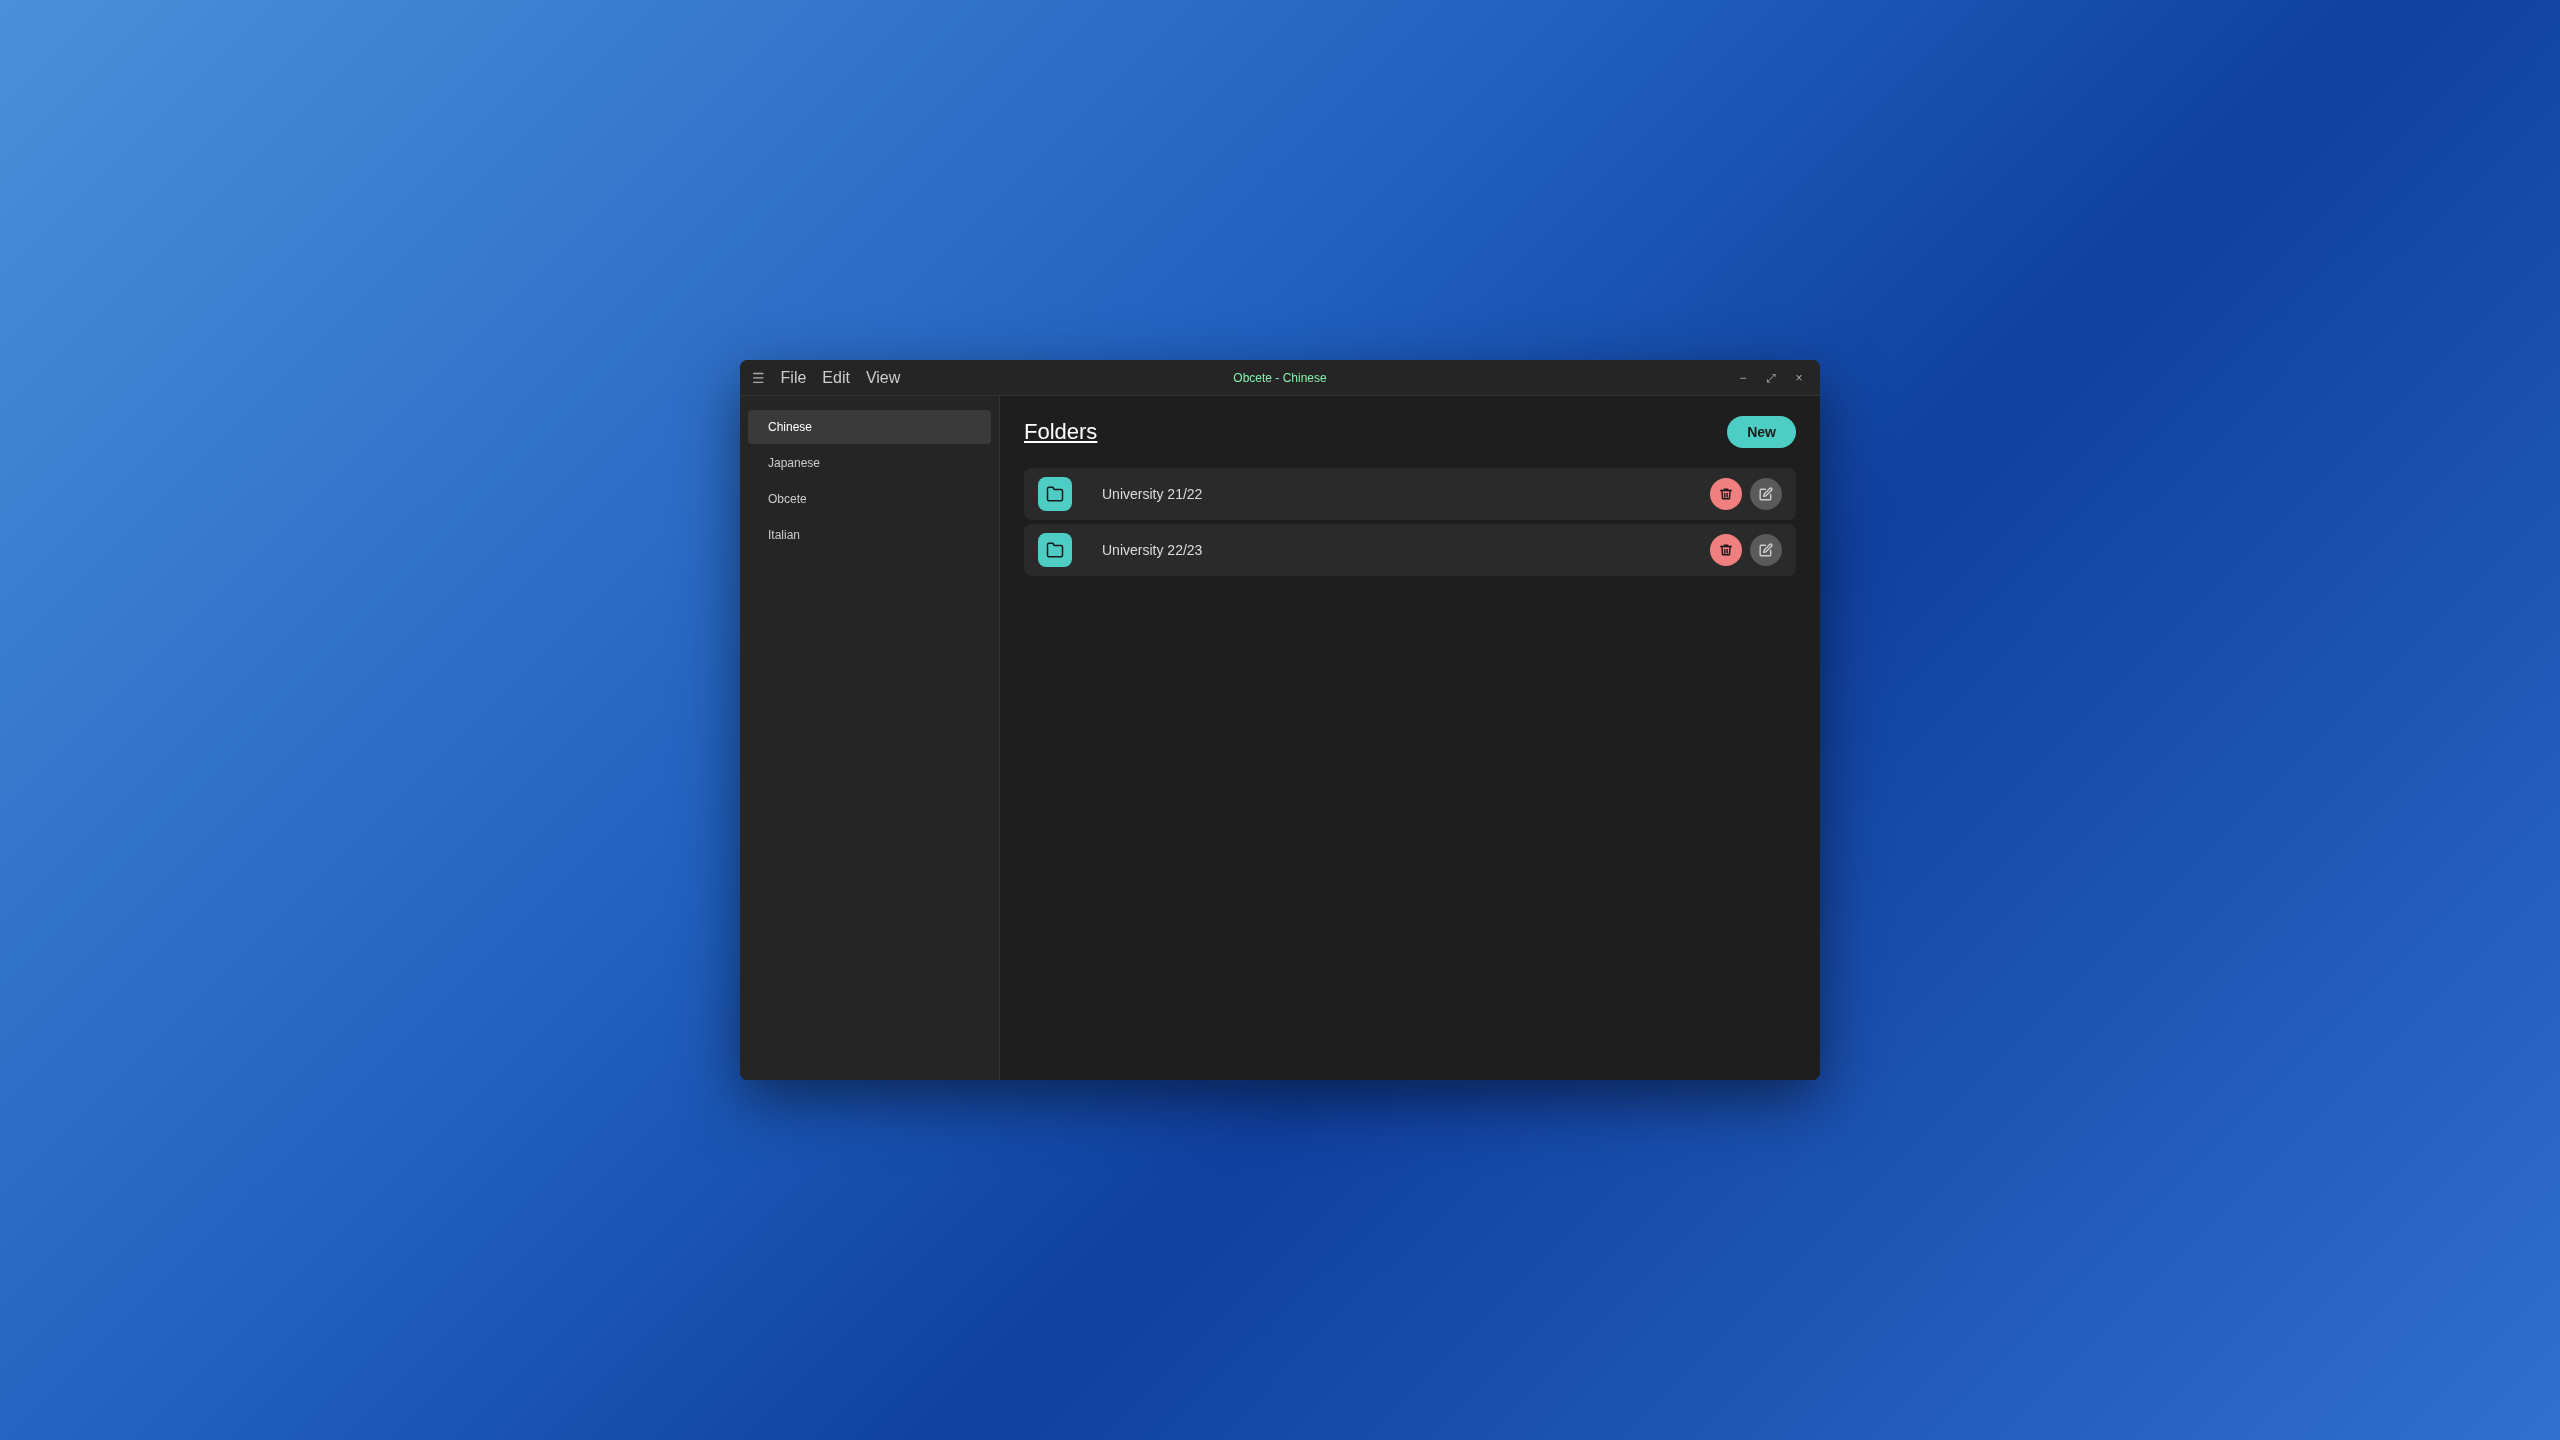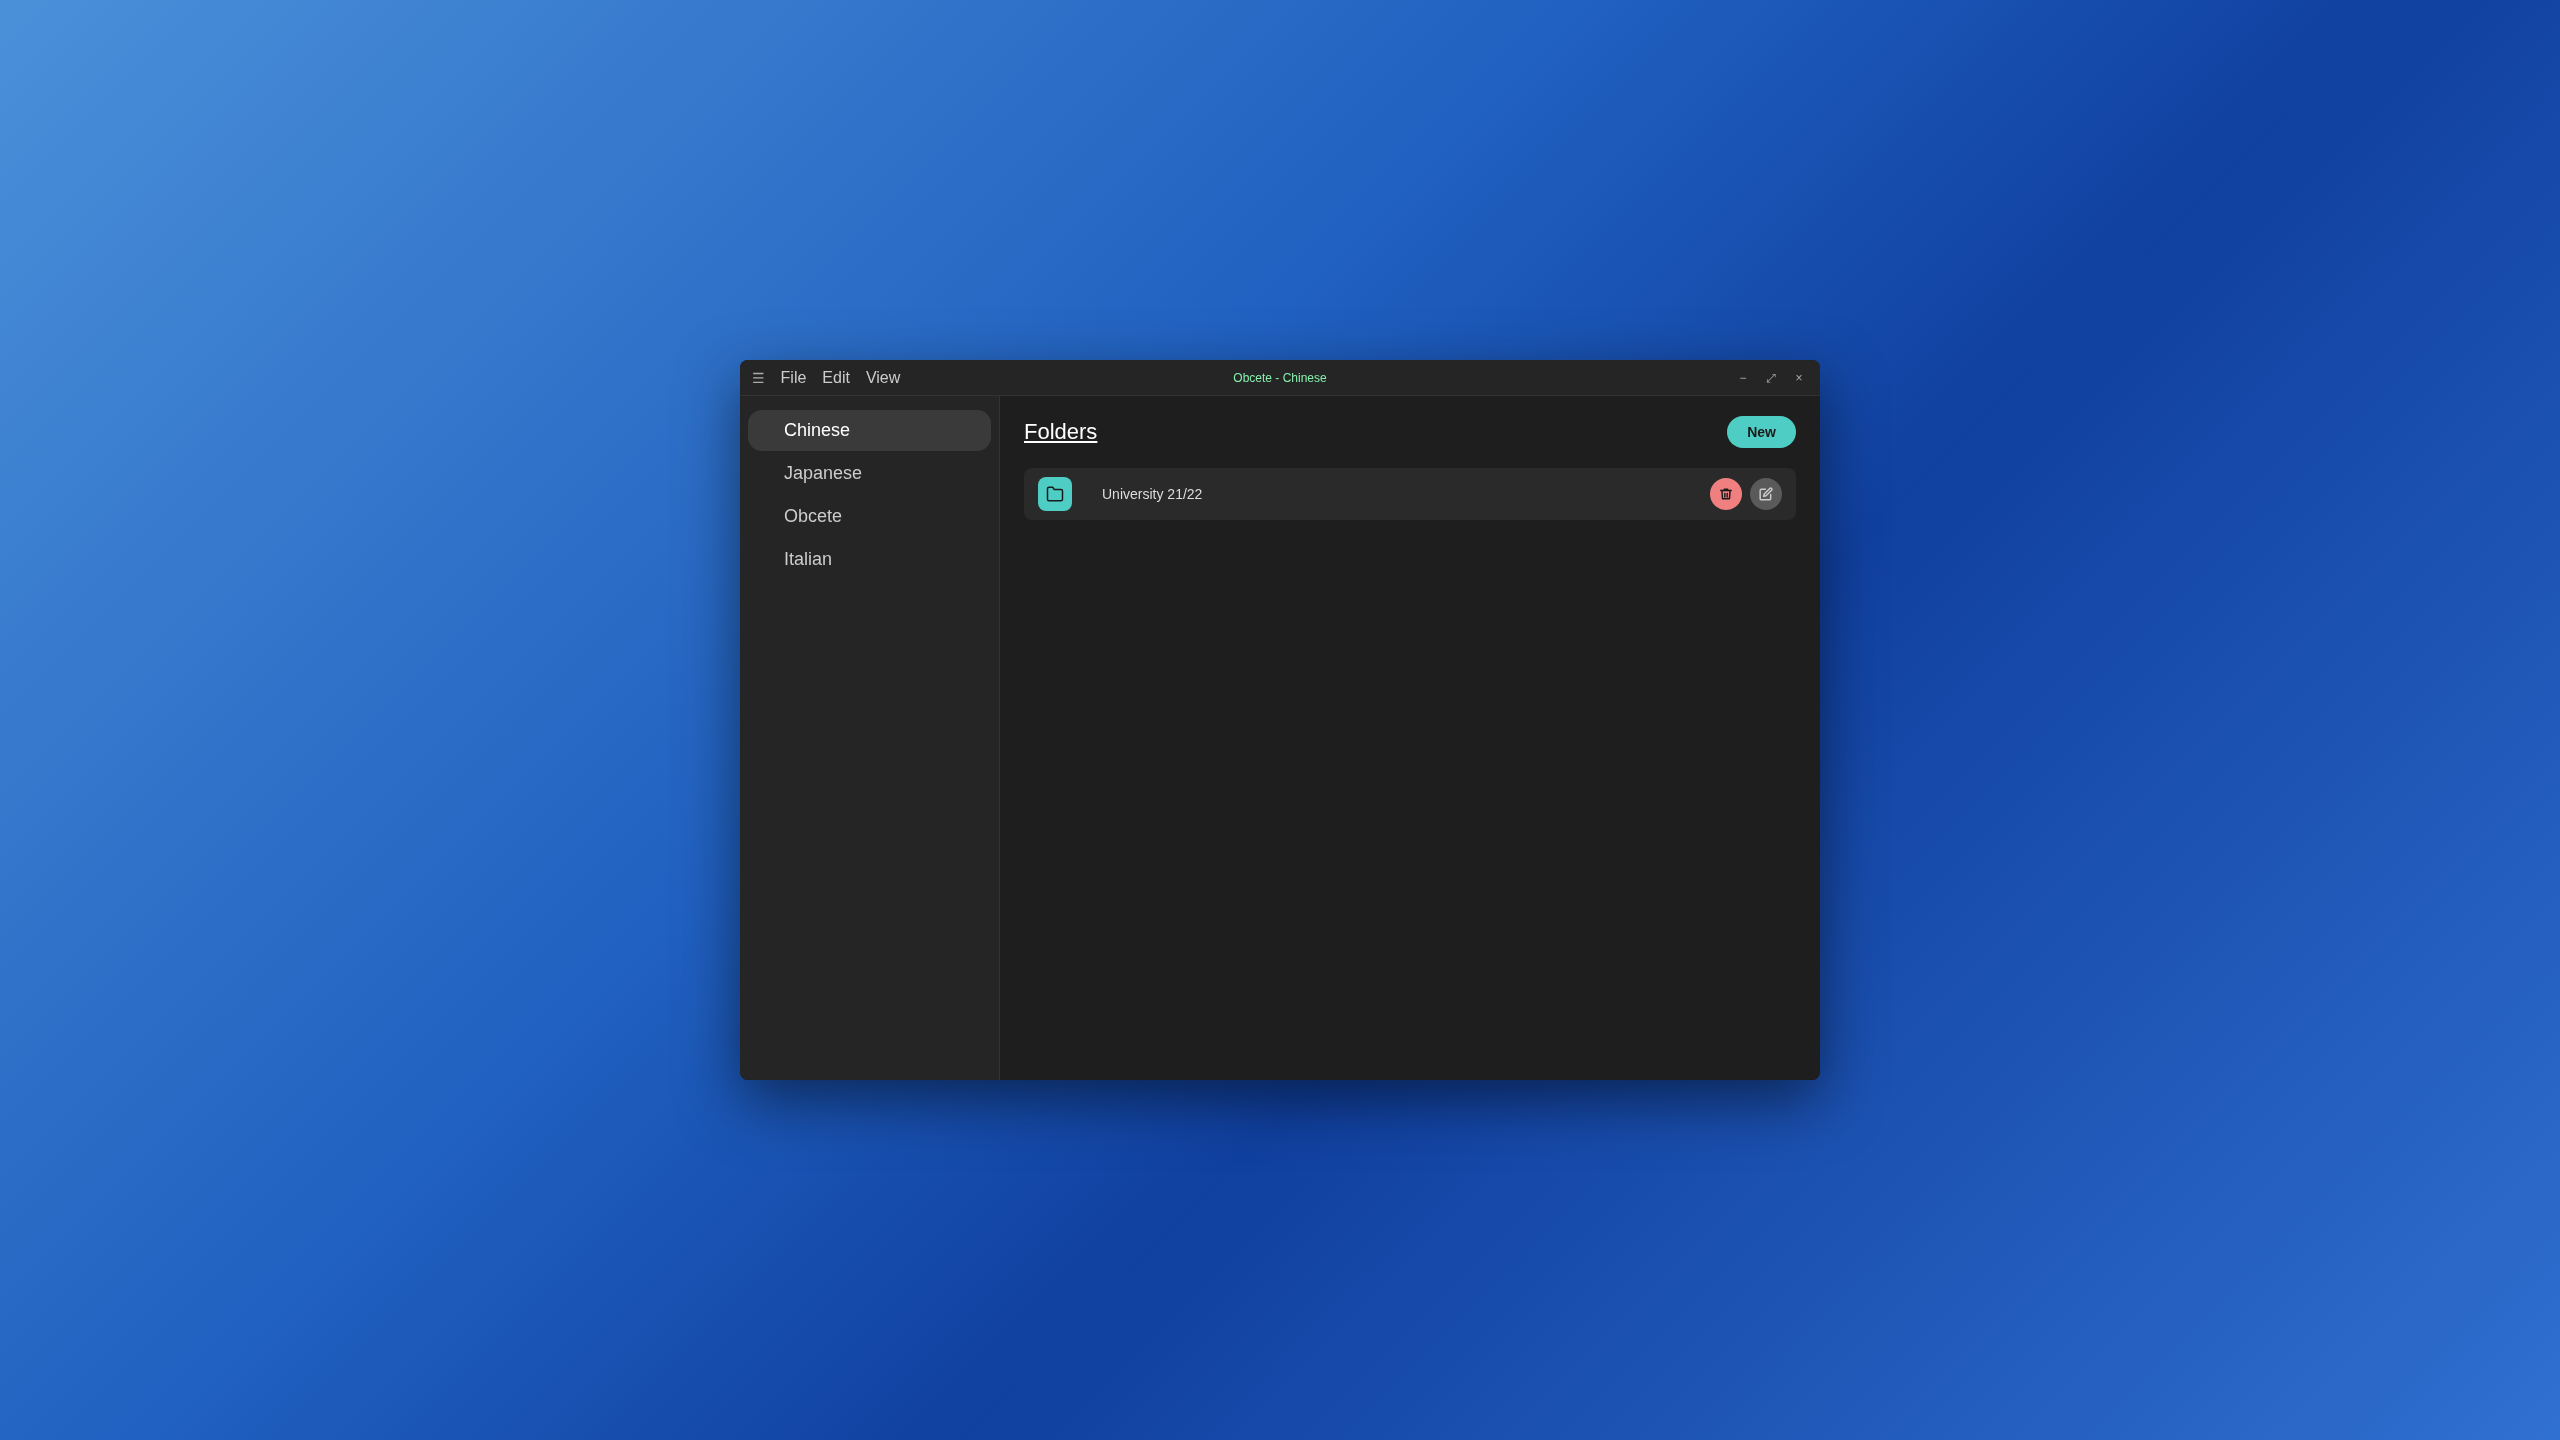--- a/index.html
+++ b/index.html
@@ -91,25 +91,25 @@
     
     .sidebar {
       width: 260px;
       background: #252525;
       padding: 12px 0;
       flex-shrink: 0;
       border-right: 1px solid #333;
     }
 
     .sidebar-item {
-      padding: 10px 36px;
+      padding: 10px 20px;
       color: #ccc;
-      font-size: 18px;
-      cursor: pointer;
-      border-radius: 14px;
+      font-size: 12px;
+      cursor: pointer;
+      border-radius: 4px;
       margin: 2px 8px;
     }
 
     .sidebar-item.active {
       background: #3a3a3a;
       color: #fff;
     }
 
     
     .content-area {
@@ -266,17 +266,41 @@
           </svg>
         </button>
         <button class="action-btn edit-btn" title="Edit">
           <svg viewBox="0 0 24 24" fill="none" stroke="#ccc" stroke-width="2.5" stroke-linecap="round" stroke-linejoin="round">
             <path d="M11 4H4a2 2 0 0 0-2 2v14a2 2 0 0 0 2 2h14a2 2 0 0 0 2-2v-7"></path>
             <path d="M18.5 2.5a2.121 2.121 0 0 1 3 3L12 15l-4 1 1-4 9.5-9.5z"></path>
           </svg>
         </button>
       </div>
     </div>
+          <div class="folder-item">
+      <div class="folder-icon-wrap">
+        <svg viewBox="0 0 24 24" fill="none" stroke="#1a1a1a" stroke-width="2" stroke-linecap="round" stroke-linejoin="round">
+          <path d="M22 19a2 2 0 0 1-2 2H4a2 2 0 0 1-2-2V5a2 2 0 0 1 2-2h5l2 3h9a2 2 0 0 1 2 2z"></path>
+        </svg>
+      </div>
+      <span class="folder-name">University 22/23</span>
+      <div class="folder-actions">
+        <button class="action-btn delete-btn" title="Delete">
+          <svg viewBox="0 0 24 24" fill="none" stroke="#1a1a1a" stroke-width="2.5" stroke-linecap="round" stroke-linejoin="round">
+            <polyline points="3 6 5 6 21 6"></polyline>
+            <path d="M19 6l-1 14H6L5 6"></path>
+            <path d="M10 11v6M14 11v6"></path>
+            <path d="M9 6V4h6v2"></path>
+          </svg>
+        </button>
+        <button class="action-btn edit-btn" title="Edit">
+          <svg viewBox="0 0 24 24" fill="none" stroke="#ccc" stroke-width="2.5" stroke-linecap="round" stroke-linejoin="round">
+            <path d="M11 4H4a2 2 0 0 0-2 2v14a2 2 0 0 0 2 2h14a2 2 0 0 0 2-2v-7"></path>
+            <path d="M18.5 2.5a2.121 2.121 0 0 1 3 3L12 15l-4 1 1-4 9.5-9.5z"></path>
+          </svg>
+        </button>
+      </div>
+    </div>
         </div>
     </div>
 
   </div>
 </div>
 
 </body></html>

